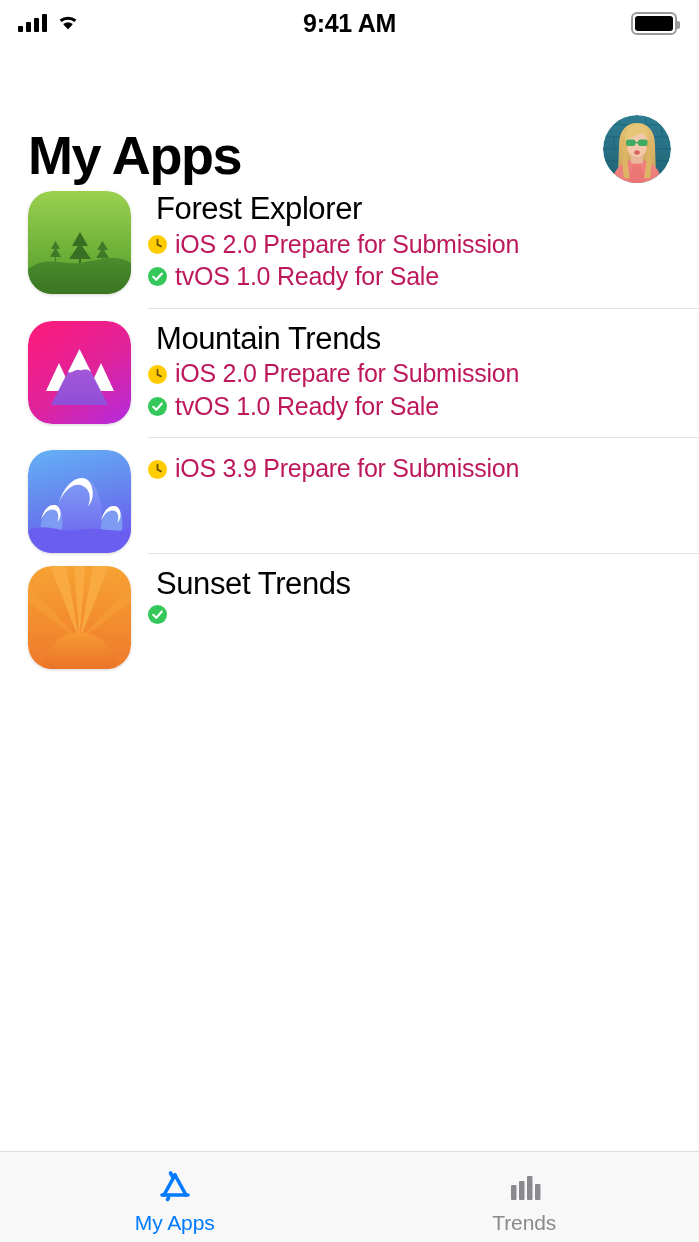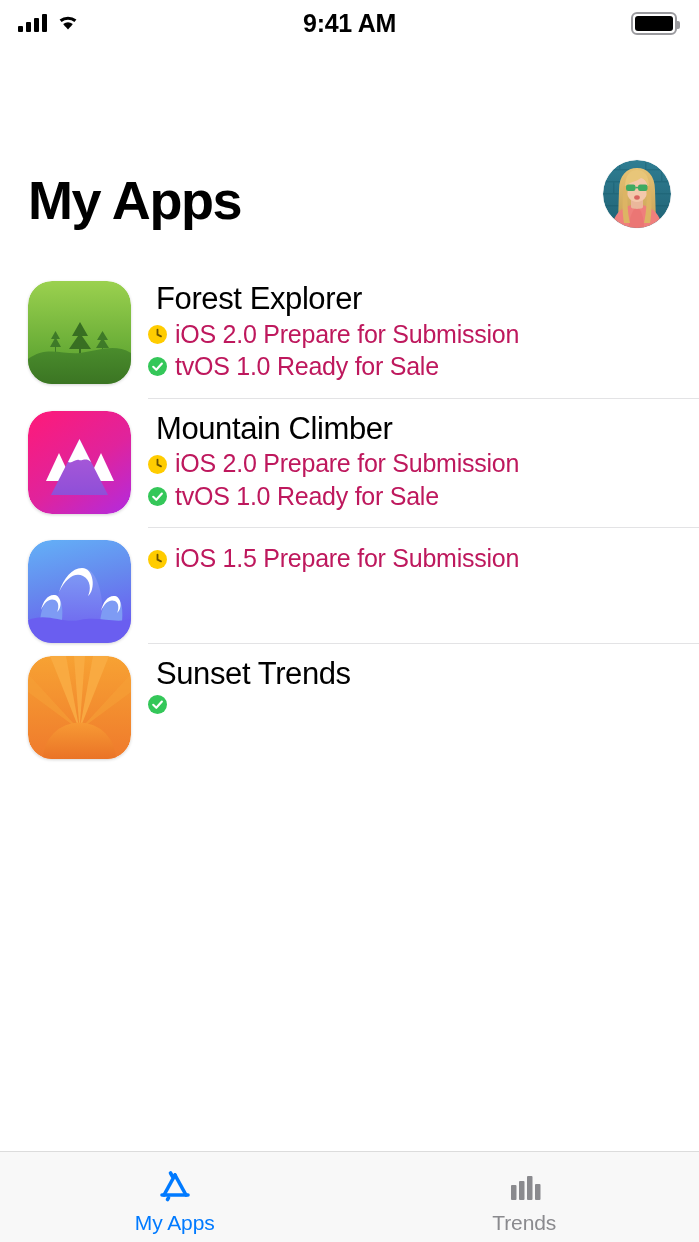--- a/index.html
+++ b/index.html
@@ -14,21 +14,20 @@
     -webkit-font-smoothing: antialiased;
     overflow: hidden;
   }
   .phone {
     position: relative;
     width: 699px;
     height: 1242px;
     background: #ffffff;
     display: flex;
     flex-direction: column;
-    gap: 45px;
   }
 
   
   .status-bar {
     position: relative;
     height: 46px;
     flex: 0 0 46px;
     display: flex;
     align-items: center;
     justify-content: space-between;
@@ -381,21 +380,21 @@
           <path d="M18 70 L31 42 L44 70 Z" fill="#ffffff"></path>
 
           <path d="M60 70 L73 42 L86 70 Z" fill="#ffffff"></path>
 
           <path d="M23 84 L51.5 28 L80 84 Z" fill="url(#mcenter)"></path>
 
           <path d="M40 51 L51.5 28 L63 51 C58 46 55 50 51 49 C47 48 44 53 40 51 Z" fill="#ffffff"></path>
         </svg>
       </div>
       <div class="app-info">
-        <div class="app-name">Mountain Climber</div>
+        <div class="app-name">Mountain Trends</div>
         <div class="status-line">
           <span class="status-dot">
             <svg viewBox="0 0 19 19">
               <circle cx="9.5" cy="9.5" r="9.5" fill="#ffcc00"></circle>
               <path d="M9.5 4.6 L9.5 9.6 L13 11.4" stroke="#6b5200" stroke-width="1.8" fill="none" stroke-linecap="round"></path>
             </svg>
           </span>
           <span class="status-text">iOS 2.0 Prepare for Submission</span>
         </div>
         <div class="status-line">
@@ -439,21 +438,21 @@
         </svg>
       </div>
       <div class="app-info">
         <div class="status-line">
           <span class="status-dot">
             <svg viewBox="0 0 19 19">
               <circle cx="9.5" cy="9.5" r="9.5" fill="#ffcc00"></circle>
               <path d="M9.5 4.6 L9.5 9.6 L13 11.4" stroke="#6b5200" stroke-width="1.8" fill="none" stroke-linecap="round"></path>
             </svg>
           </span>
-          <span class="status-text">iOS 1.5 Prepare for Submission</span>
+          <span class="status-text">iOS 3.9 Prepare for Submission</span>
         </div>
       </div>
     </div>
 
     <div class="app-row">
       <div class="app-icon">
         <svg viewBox="0 0 103 103">
           <defs>
             <linearGradient id="sg" x1="0" y1="0" x2="0" y2="1">
               <stop offset="0" stop-color="#f7a233"></stop>

